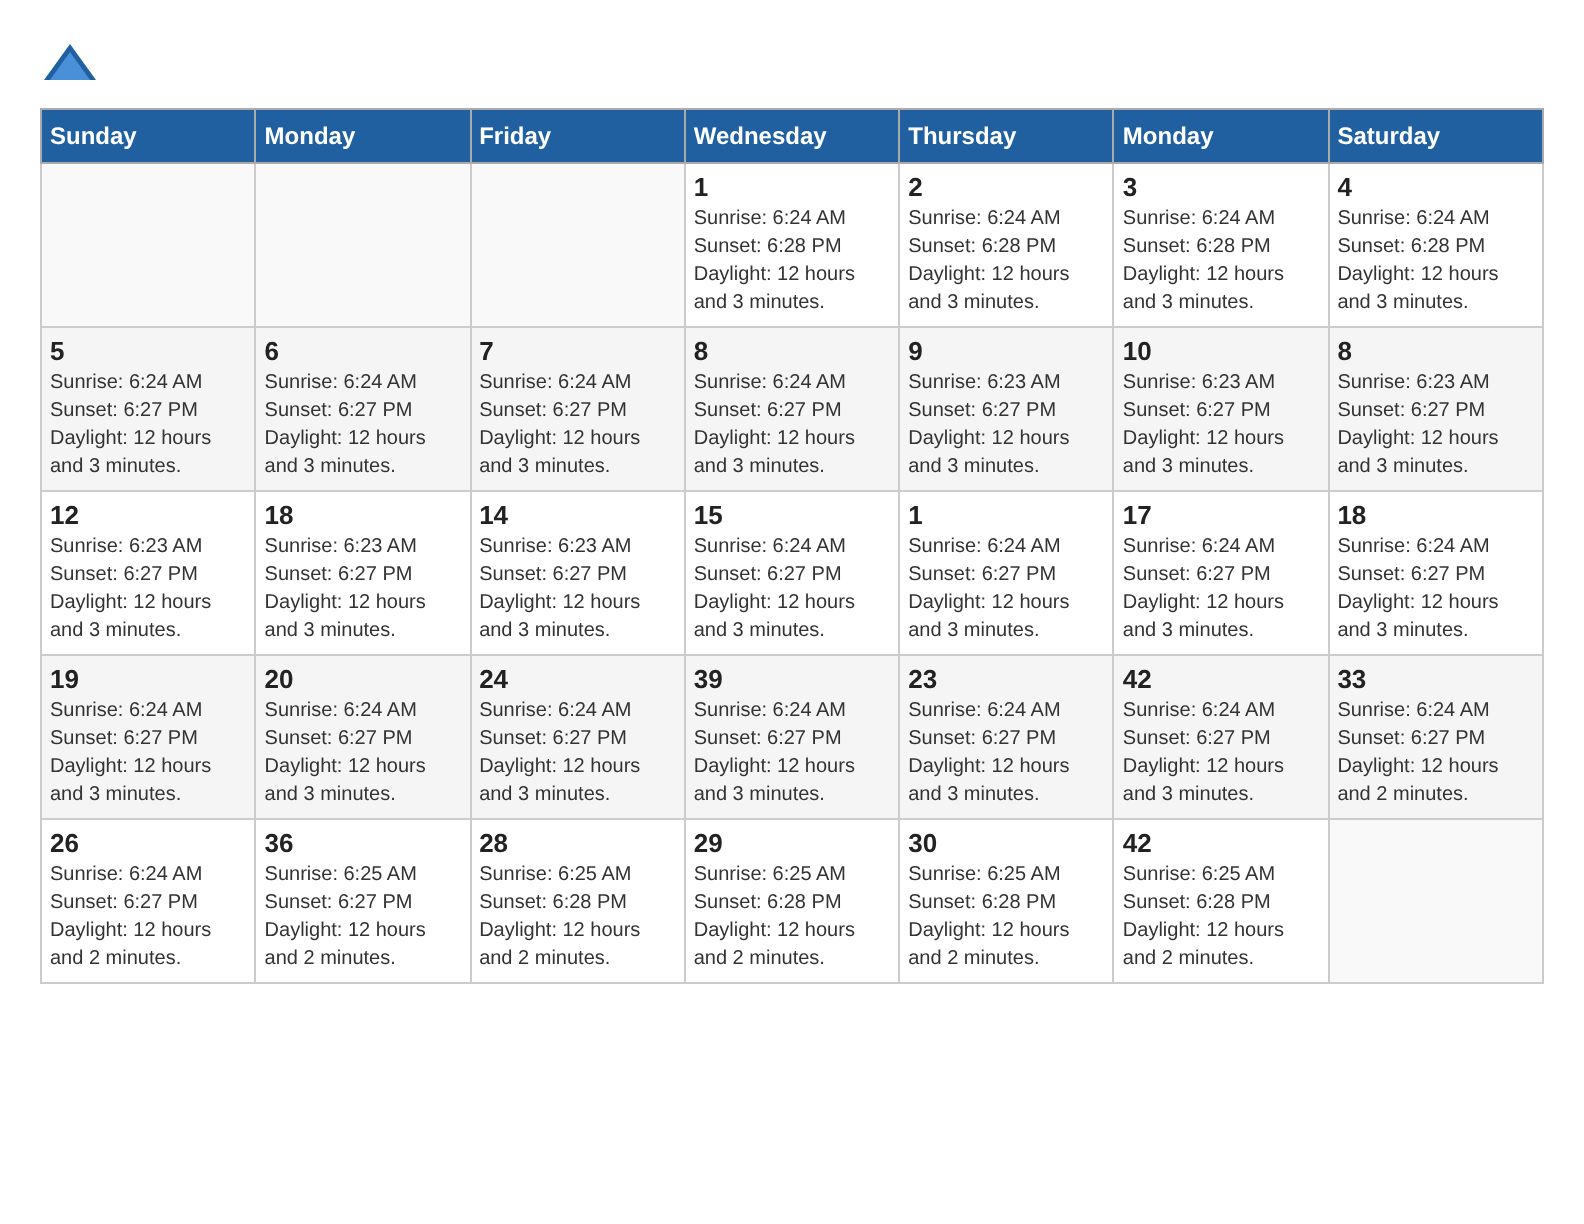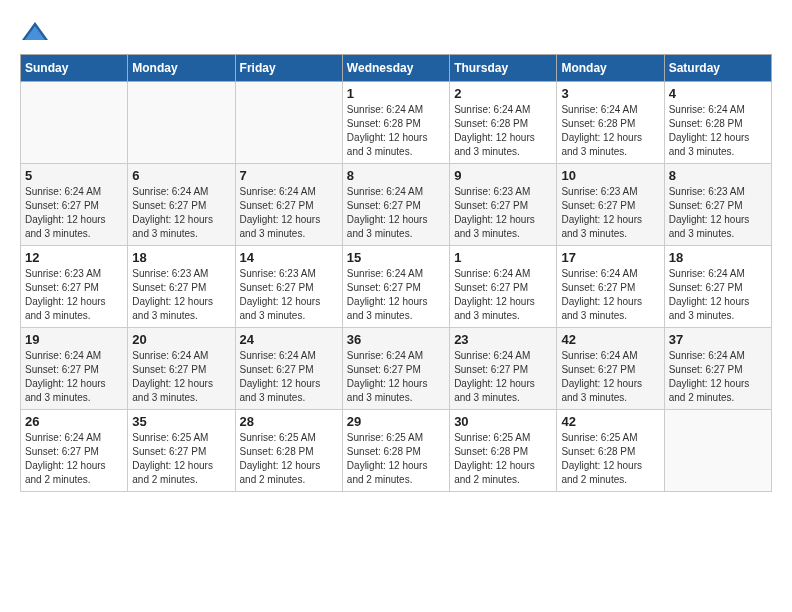--- a/index.html
+++ b/index.html
@@ -208,43 +208,43 @@
         </td>
         <td>
           <span class="day-num">20</span>
           <div class="day-info">Sunrise: 6:24 AM<br>Sunset: 6:27 PM<br>Daylight: 12 hours and 3 minutes.</div>
         </td>
         <td>
           <span class="day-num">24</span>
           <div class="day-info">Sunrise: 6:24 AM<br>Sunset: 6:27 PM<br>Daylight: 12 hours and 3 minutes.</div>
         </td>
         <td>
-          <span class="day-num">36</span>
+          <span class="day-num">39</span>
           <div class="day-info">Sunrise: 6:24 AM<br>Sunset: 6:27 PM<br>Daylight: 12 hours and 3 minutes.</div>
         </td>
         <td>
           <span class="day-num">23</span>
           <div class="day-info">Sunrise: 6:24 AM<br>Sunset: 6:27 PM<br>Daylight: 12 hours and 3 minutes.</div>
         </td>
         <td>
           <span class="day-num">42</span>
           <div class="day-info">Sunrise: 6:24 AM<br>Sunset: 6:27 PM<br>Daylight: 12 hours and 3 minutes.</div>
         </td>
         <td>
-          <span class="day-num">37</span>
+          <span class="day-num">33</span>
           <div class="day-info">Sunrise: 6:24 AM<br>Sunset: 6:27 PM<br>Daylight: 12 hours and 2 minutes.</div>
         </td>
       </tr>
       <tr>
         <td>
           <span class="day-num">26</span>
           <div class="day-info">Sunrise: 6:24 AM<br>Sunset: 6:27 PM<br>Daylight: 12 hours and 2 minutes.</div>
         </td>
         <td>
-          <span class="day-num">35</span>
+          <span class="day-num">36</span>
           <div class="day-info">Sunrise: 6:25 AM<br>Sunset: 6:27 PM<br>Daylight: 12 hours and 2 minutes.</div>
         </td>
         <td>
           <span class="day-num">28</span>
           <div class="day-info">Sunrise: 6:25 AM<br>Sunset: 6:28 PM<br>Daylight: 12 hours and 2 minutes.</div>
         </td>
         <td>
           <span class="day-num">29</span>
           <div class="day-info">Sunrise: 6:25 AM<br>Sunset: 6:28 PM<br>Daylight: 12 hours and 2 minutes.</div>
         </td>

